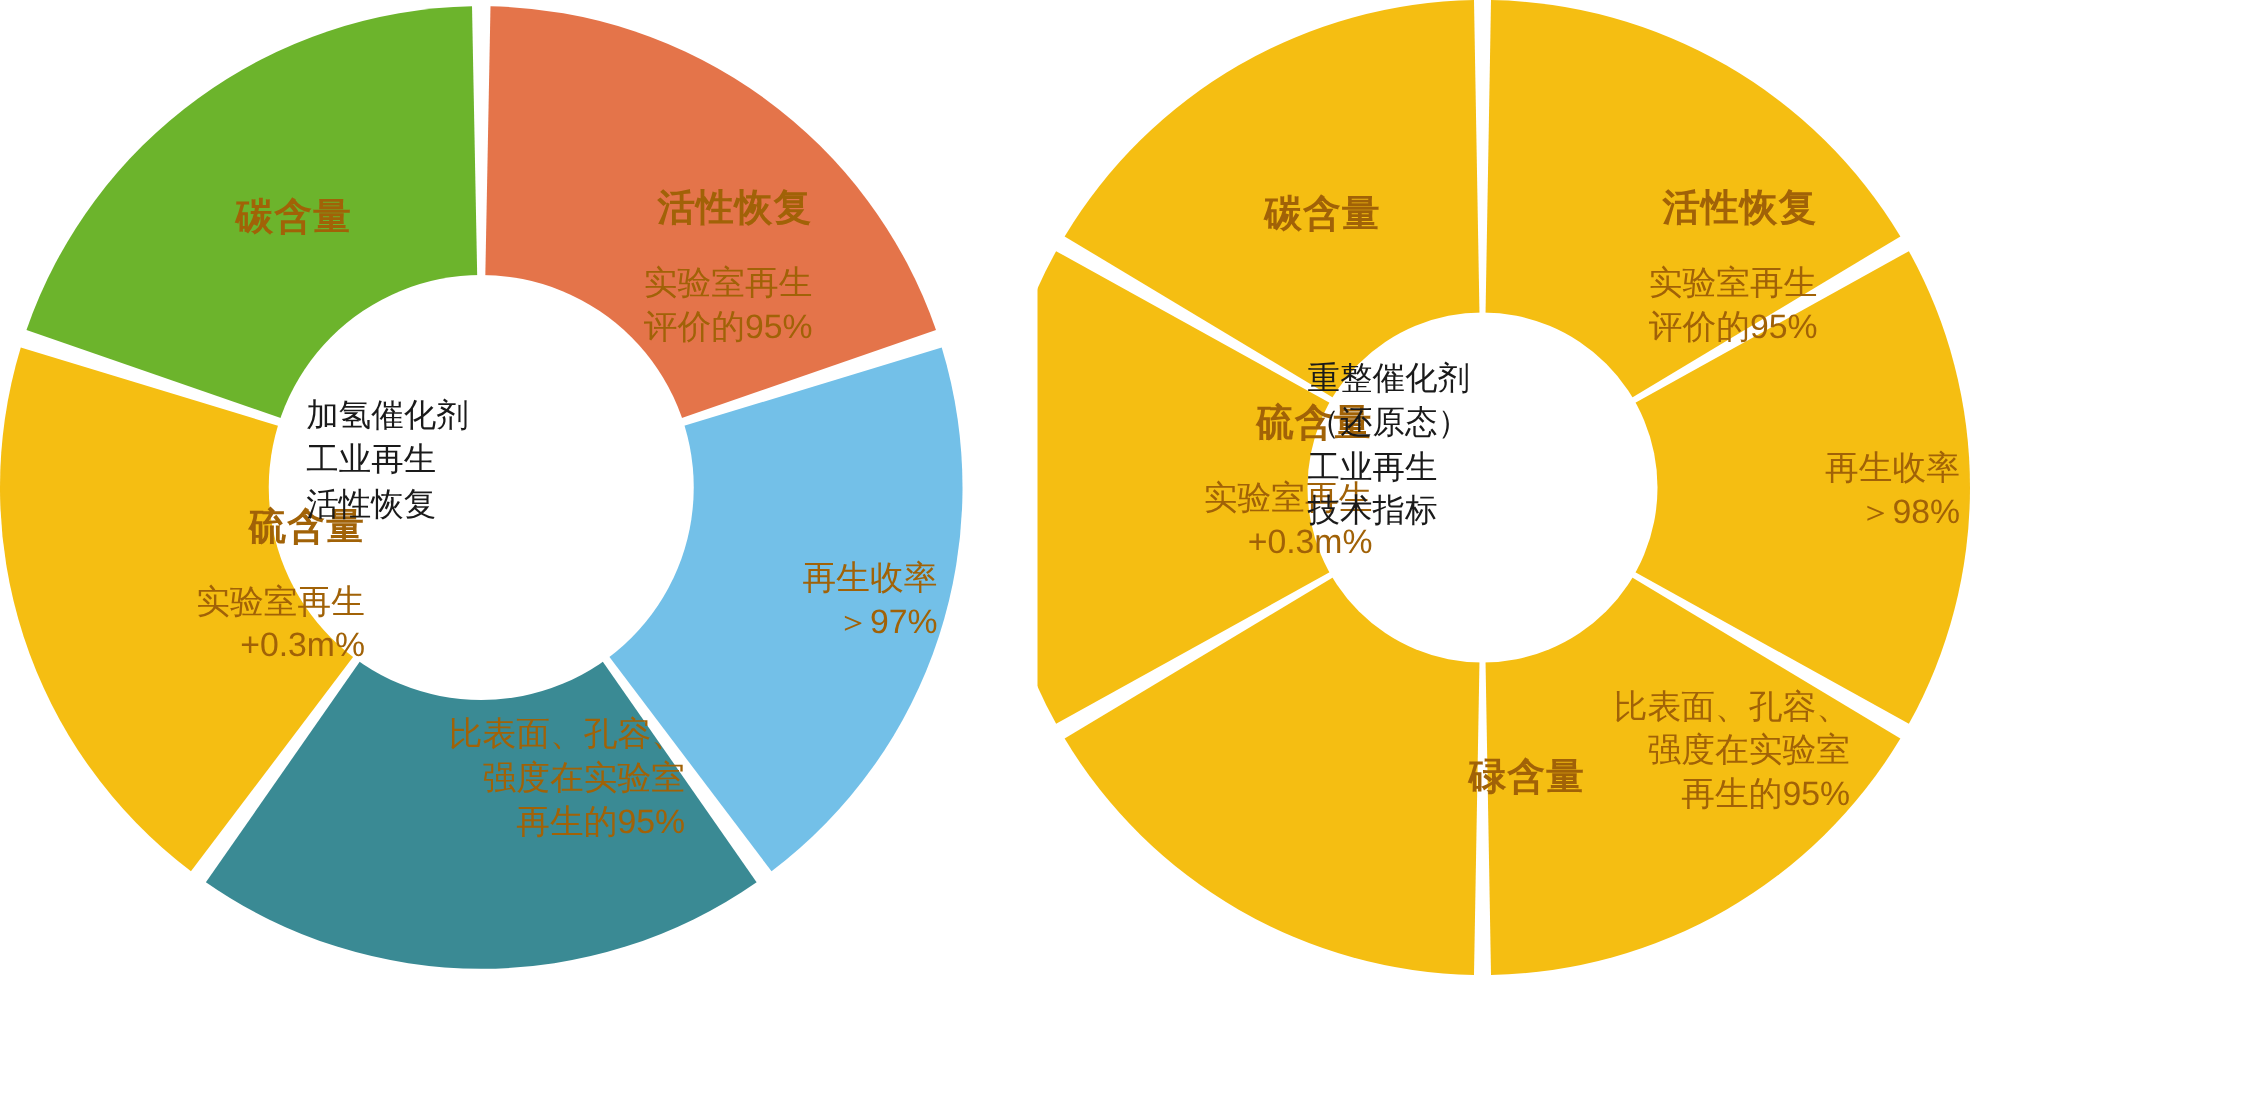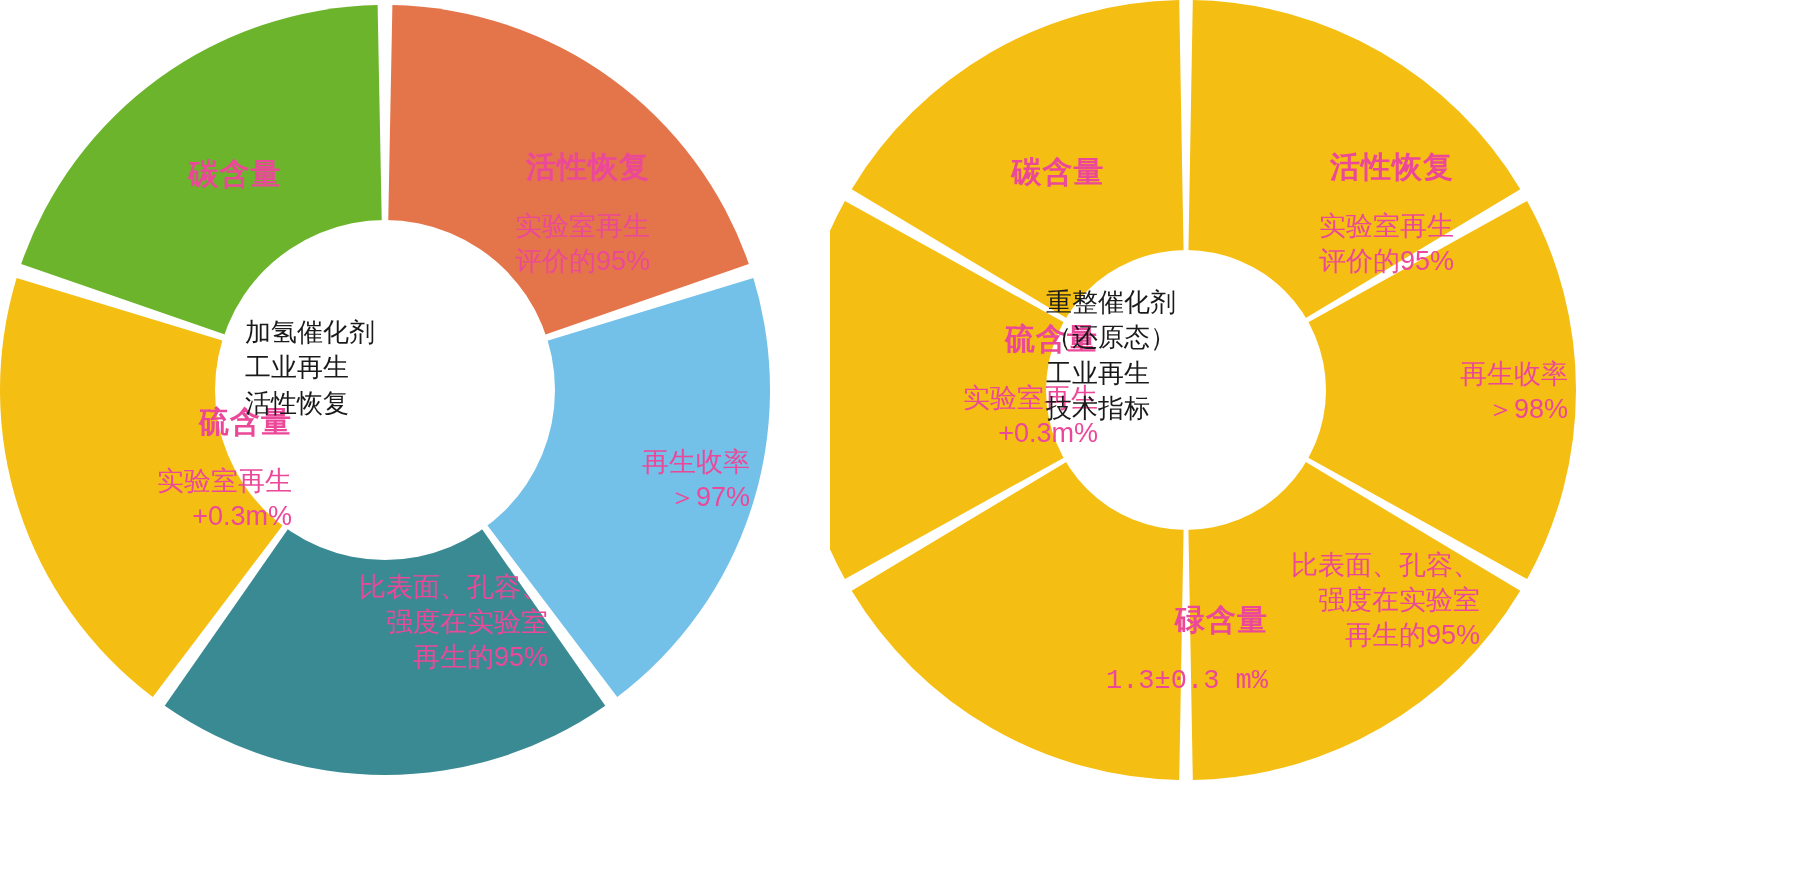--- a/index.html
+++ b/index.html
@@ -30,21 +30,21 @@
 
   
   .labels {
     position: absolute;
     left: 0; top: 0;
     width: 100%; height: 100%;
     pointer-events: none;
   }
   .seg-label {
     position: absolute;
-    color: #ec4899;
+    color: #a16207;
     line-height: 1.28;
     white-space: pre-line;
     pointer-events: auto;
   }
   .seg-title {
     font-weight: bold;
     font-size: 30px;
     letter-spacing: 1px;
     display: block;
     margin-bottom: 2px;
@@ -141,23 +141,22 @@
         <span class="seg-body">再生收率
 ＞98%</span>
       </div>
 
       <div class="seg-label ta-l" style="left:380px; top:528px; width:270px;">
         <span class="seg-body">比表面、孔容、
 强度在实验室
 再生的95%</span>
       </div>
 
-      <div class="seg-label ta-l" style="left:158px; top:583px; width:280px;font-family:Liberation Mono, monospace;">
+      <div class="seg-label ta-l" style="left:158px; top:583px; width:280px;">
         <span class="seg-title">碌含量</span>
-        <span class="seg-body">1.3±0.3 m%</span>
       </div>
 
       <div class="seg-label ta-l" style="left:38px; top:300px; width:230px;">
         <span class="seg-title">硫含量</span>
         <span class="seg-body">实验室再生
 +0.3m%</span>
       </div>
 
       <div class="seg-label ta-c" style="left:108px; top:133px; width:240px;">
         <span class="seg-title">碳含量</span>

